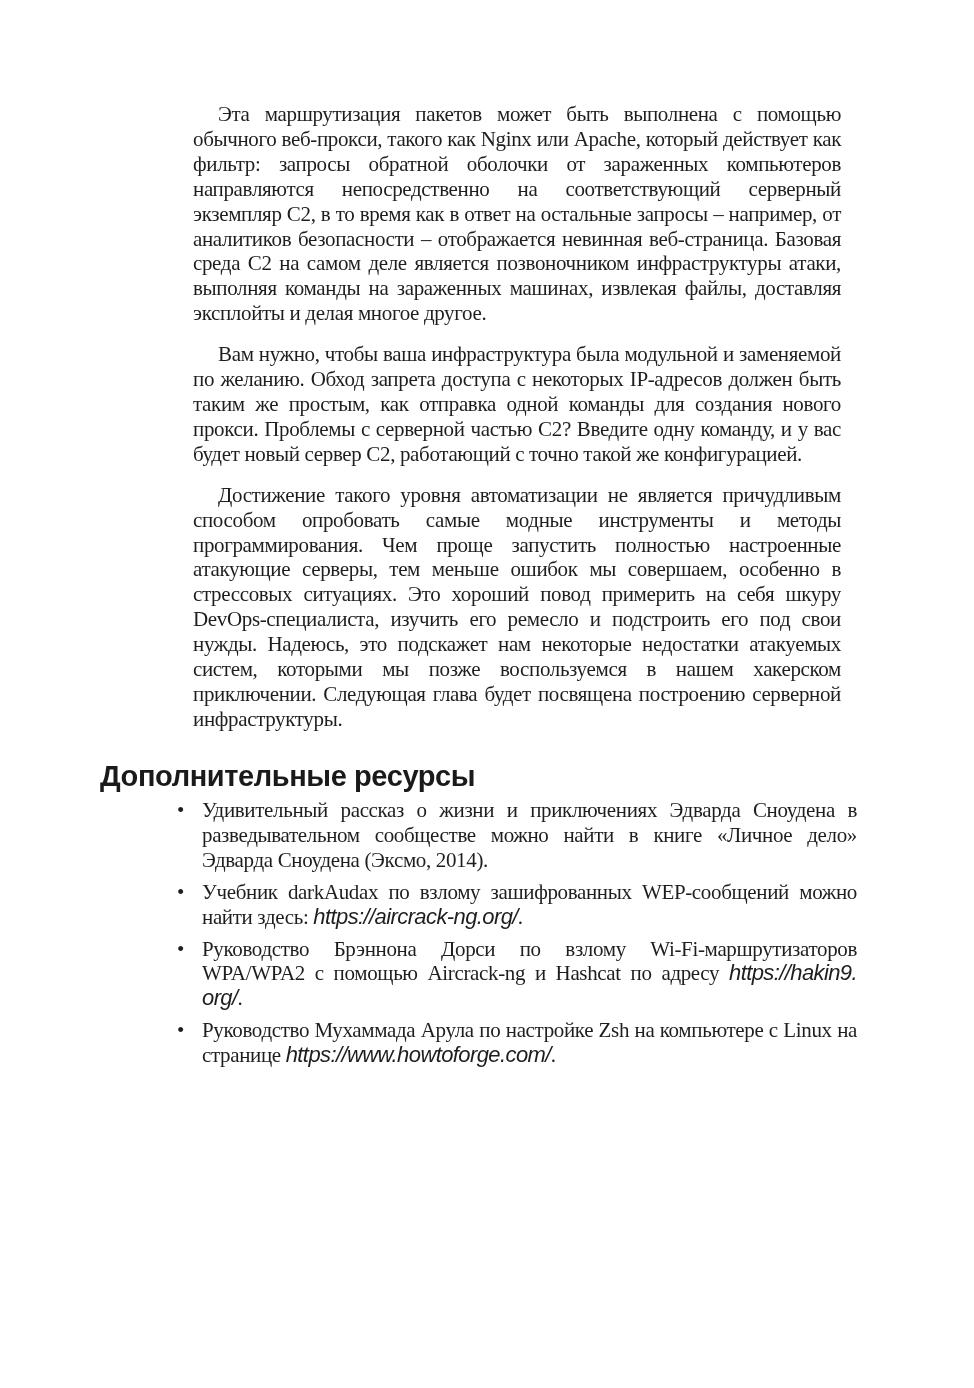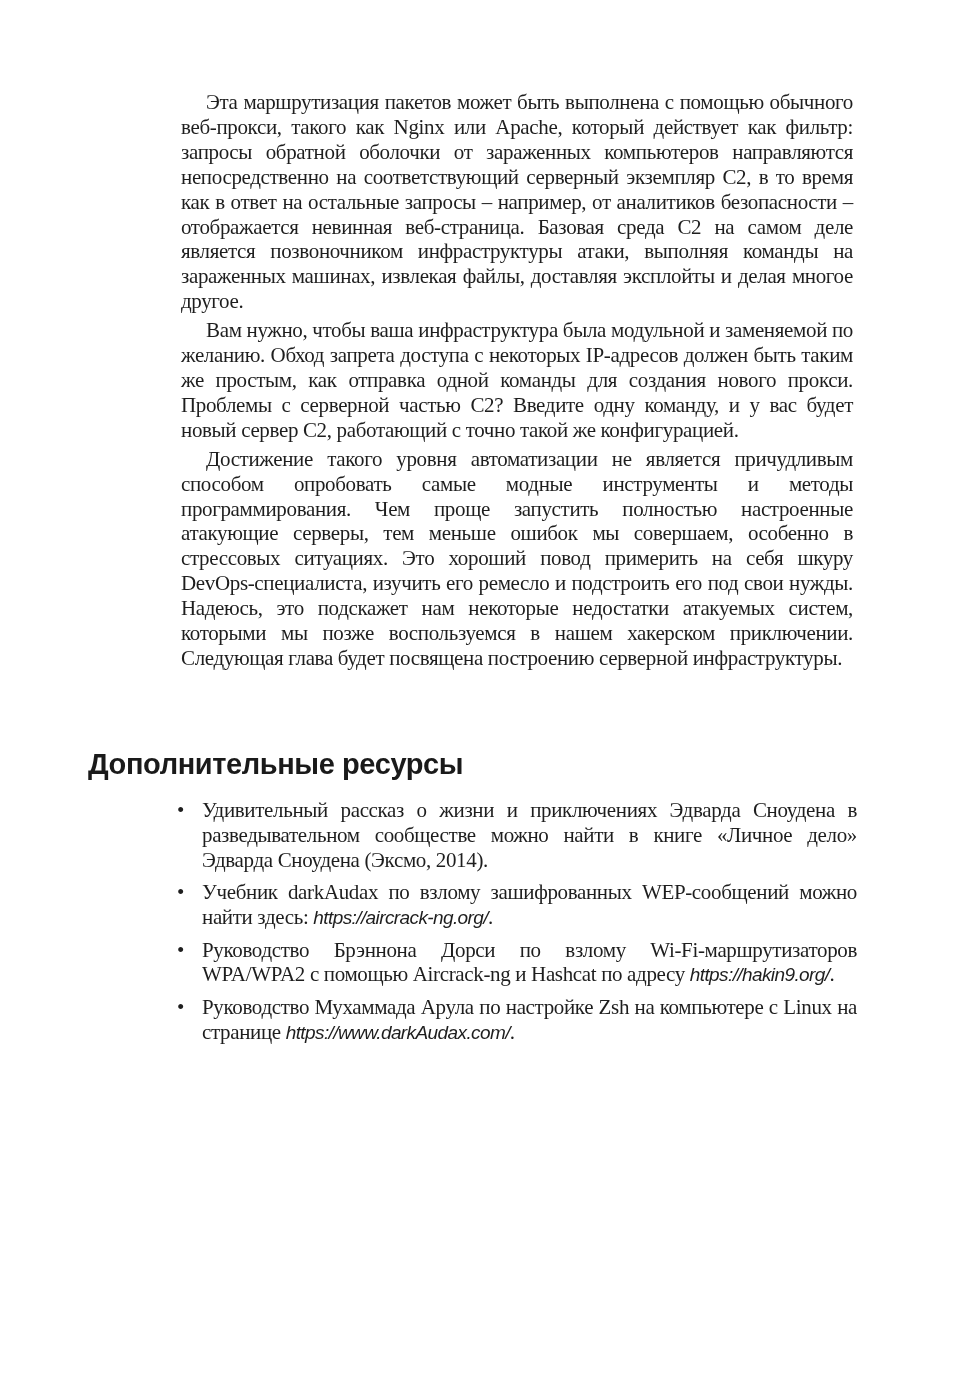--- a/index.html
+++ b/index.html
@@ -5,36 +5,36 @@
   html, body { margin: 0; padding: 0; background: #ffffff; }
   body { width: 974px; height: 1388px; position: relative; overflow: hidden; }
   .page { position: absolute; left: 0; top: 0; width: 974px; height: 1388px; }
   .body-text {
     position: absolute; left: 177px; width: 680px; top: 86px;
     font-family: "Liberation Serif", serif;
     font-size: 21px; line-height: 24.9px; color: #1e1e1e;
     text-align: justify; hyphens: manual;
     letter-spacing: -0.35px;
   }
-  .body-text p { margin: 4px; text-indent: 25px; }
+  .body-text p { margin: 16px; text-indent: 25px; }
   h2.section-title {
-    position: absolute; left: 88px; top: 748px; margin: 0;
+    position: absolute; left: 88px; top: 748px; margin: 12px;
     font-family: "Liberation Sans", sans-serif; font-weight: bold;
     font-size: 29px; color: #1a1a1a; letter-spacing: -0.4px;
   }
   ul.resources {
     position: absolute; left: 177px; width: 680px; top: 798px;
     margin: 0; padding: 0; list-style: none;
     font-family: "Liberation Serif", serif;
     font-size: 21px; line-height: 24.9px; color: #1e1e1e;
     text-align: justify; letter-spacing: -0.35px;
   }
   ul.resources li { position: relative; padding-left: 25px; margin-bottom: 7px; }
   ul.resources li .bullet { position: absolute; left: 0; top: 0; }
-  .url { font-family: "Liberation Sans", sans-serif; font-style: italic; font-size: 19px; letter-spacing: -0.6px; }
+  .url { font-family: "Liberation Sans", sans-serif; font-style: italic; font-size: 22px; letter-spacing: -0.6px; }
 </style>
 </head>
 <body>
 
 <div class="page">
   <div class="body-text">
     <p>Эта маршрутизация пакетов может быть выполнена с помощью обычного веб-прокси, такого как Nginx или Apache, который действу­ет как фильтр: запросы обратной оболочки от зараженных компьюте­ров направляются непосредственно на соответствующий серверный экземпляр C2, в то время как в ответ на остальные запросы – напри­мер, от аналитиков безопасности – отображается невинная веб-стра­ница. Базовая среда C2 на самом деле является позвоночником инф­раструктуры атаки, выполняя команды на зараженных машинах, извлекая файлы, доставляя эксплойты и делая многое другое.</p>
     <p>Вам нужно, чтобы ваша инфраструктура была модульной и заме­няемой по желанию. Обход запрета доступа с некоторых IP-адресов должен быть таким же простым, как отправка одной команды для соз­дания нового прокси. Проблемы с серверной частью C2? Введите одну команду, и у вас будет новый сервер C2, работающий с точно такой же конфигурацией.</p>
     <p>Достижение такого уровня автоматизации не является причуд­ливым способом опробовать самые модные инструменты и методы программирования. Чем проще запустить полностью настроенные атакующие серверы, тем меньше ошибок мы совершаем, особенно в стрессовых ситуациях. Это хороший повод примерить на себя шкуру DevOps-специалиста, изучить его ремесло и подстроить его под свои нужды. Надеюсь, это подскажет нам некоторые недостатки атакуе­мых систем, которыми мы позже воспользуемся в нашем хакерском приключении. Следующая глава будет посвящена построению сер­верной инфраструктуры.</p>
   </div>
@@ -49,16 +49,16 @@
     <li>
       <span class="bullet">•</span>
       <span>Учебник darkAudax по взлому зашифрованных WEP-сообщений можно найти здесь: </span><span class="url">https://aircrack-ng.org/</span><span>.</span>
     </li>
     <li>
       <span class="bullet">•</span>
       <span>Руководство Брэннона Дорси по взлому Wi-Fi-маршрутизаторов WPA/WPA2 с помощью Aircrack-ng и Hashcat по адресу </span><span class="url">https://hakin9.​org/</span><span>.</span>
     </li>
     <li>
       <span class="bullet">•</span>
-      <span>Руководство Мухаммада Арула по настройке Zsh на компьютере с Linux на странице </span><span class="url">https://www.darkAudax.com/</span><span>.</span>
+      <span>Руководство Мухаммада Арула по настройке Zsh на компьютере с Linux на странице </span><span class="url">https://www.howtoforge.com/</span><span>.</span>
     </li>
   </ul>
 </div>
 
 </body></html>

